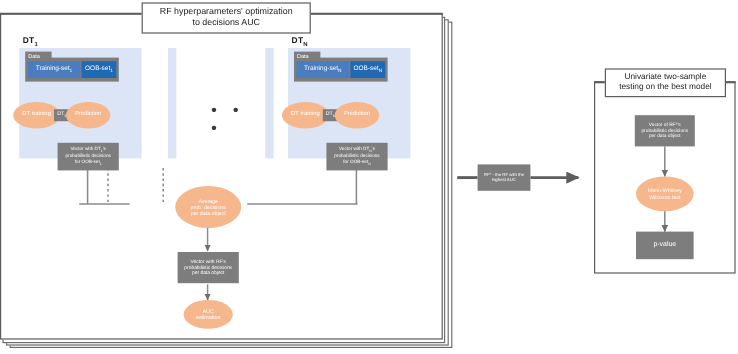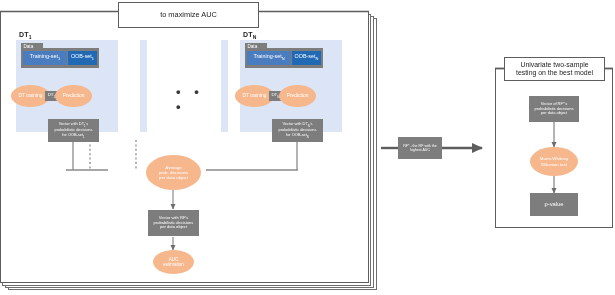--- a/index.html
+++ b/index.html
@@ -159,21 +159,22 @@
 
     <line x1="381" y1="148" x2="398" y2="148" stroke="#5d5d5d" stroke-width="2.4"></line>
     <line x1="442" y1="148" x2="482" y2="148" stroke="#5d5d5d" stroke-width="2.4" marker-end="url(#ahbig)"></line>
 
     <line x1="554" y1="122" x2="554" y2="147" stroke="#8a8a8a" stroke-width="1.3" marker-end="url(#ah)"></line>
     <line x1="554" y1="175" x2="554" y2="193" stroke="#8a8a8a" stroke-width="1.3" marker-end="url(#ah)"></line>
   </svg>
 
   <div class="title-chip" id="title-left">
     <div>
-      <div>to maximize AUC</div>
+      <div>RF hyperparameters' optimization</div>
+      <div>to decisions AUC</div>
     </div>
   </div>
 
   <div class="title-chip" id="title-right">
     <div>
       <div>Univariate two-sample</div>
       <div>testing on the best model</div>
     </div>
   </div>
 

